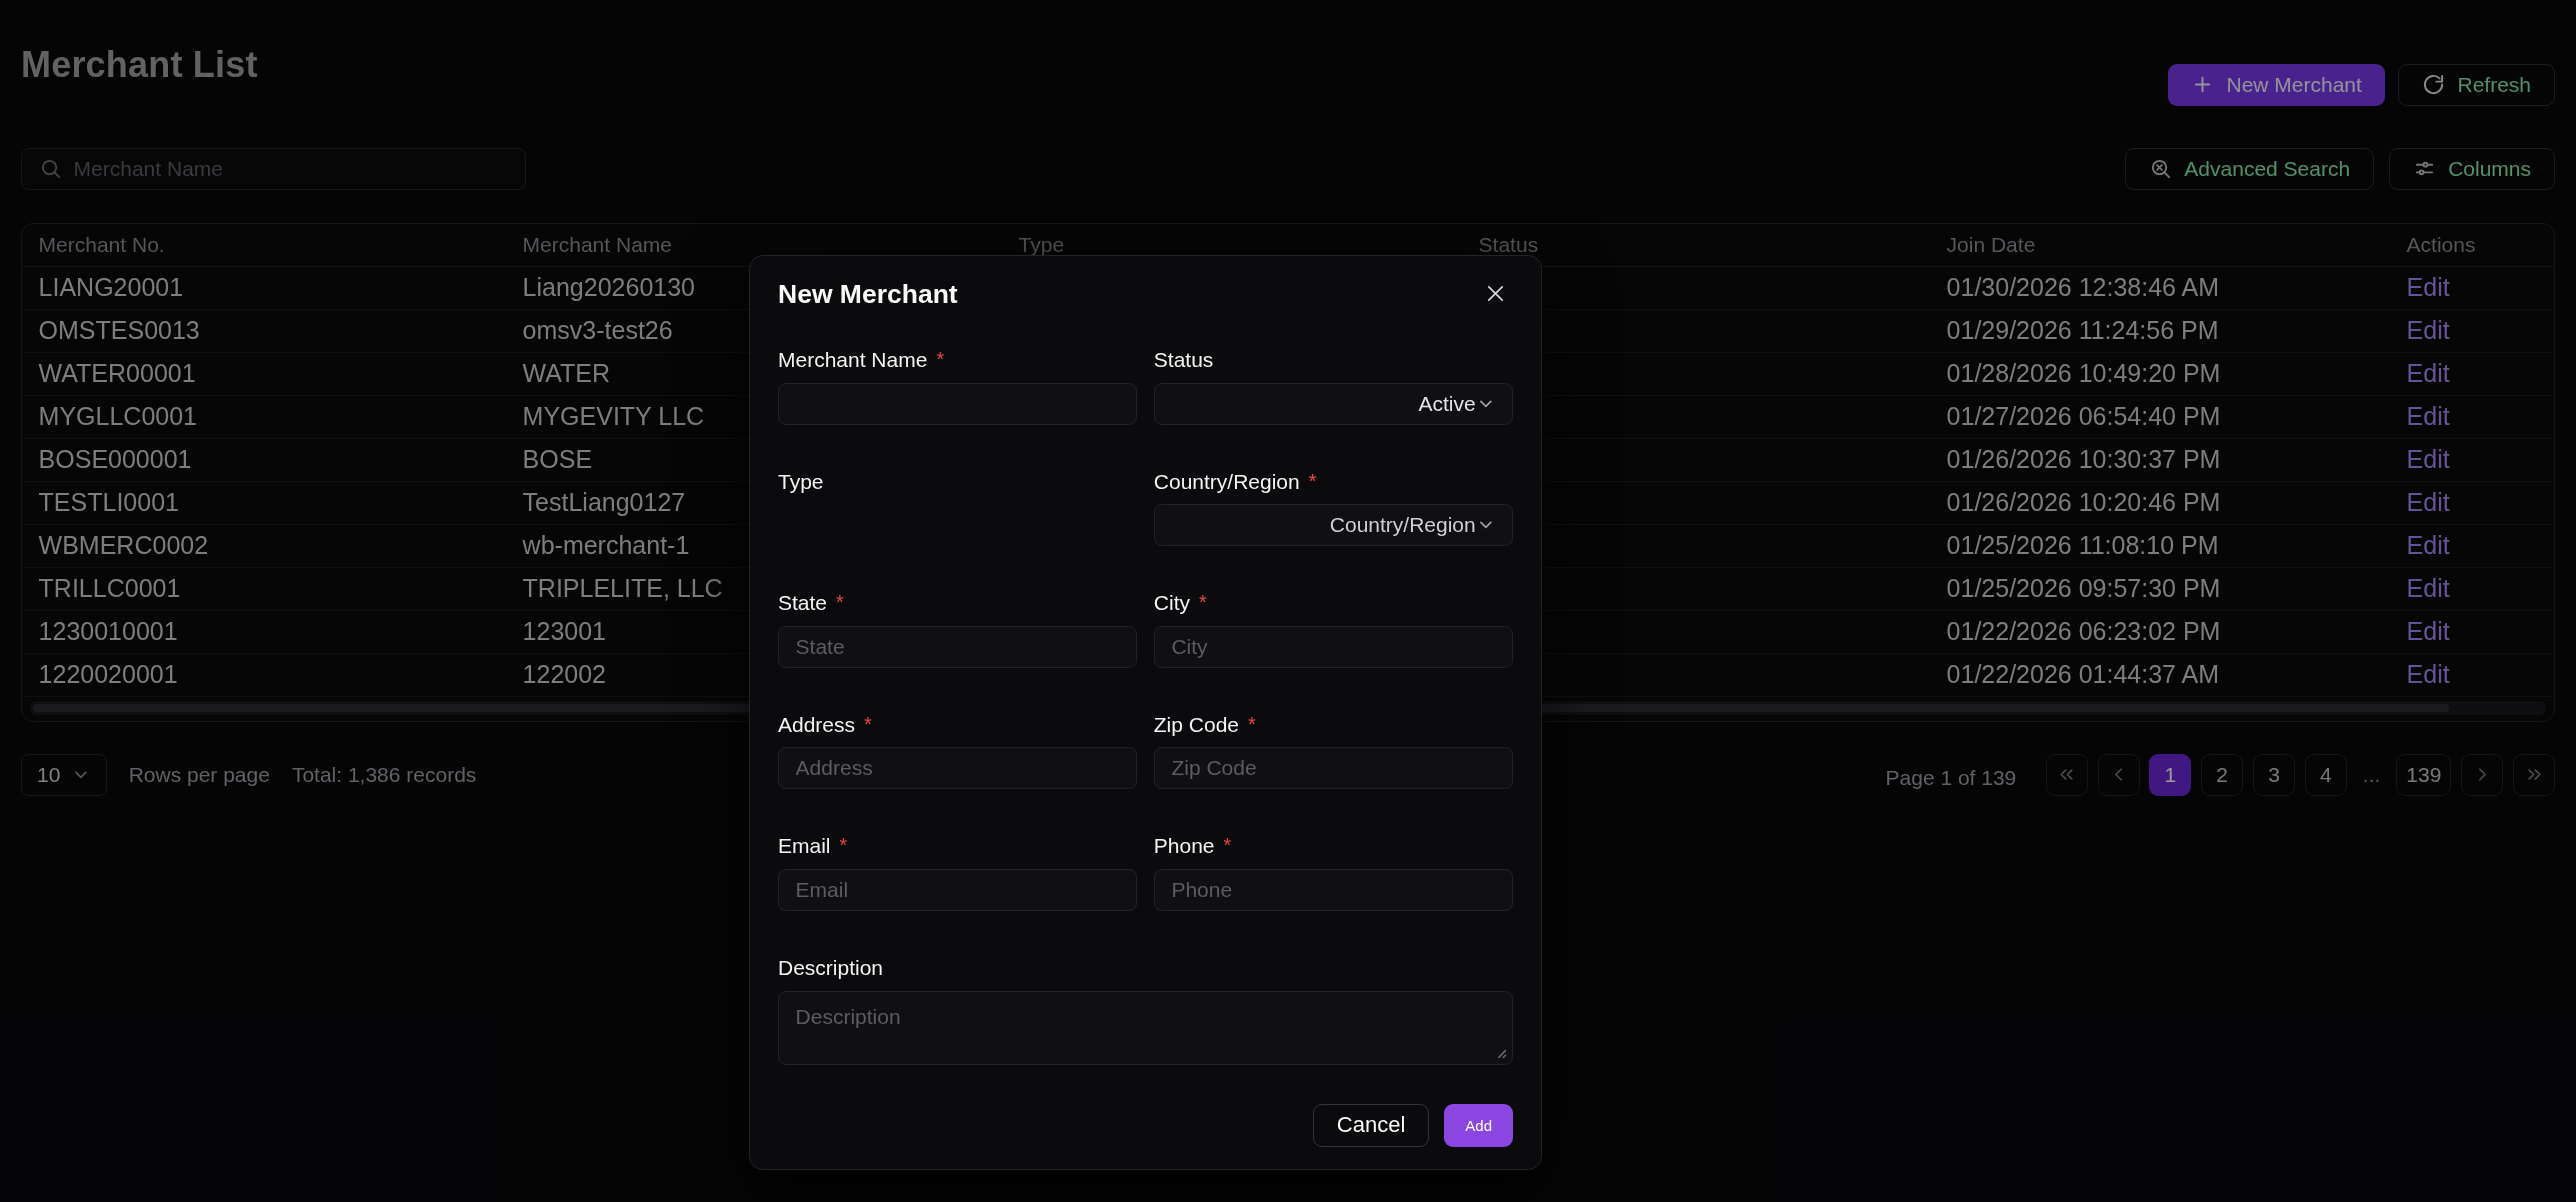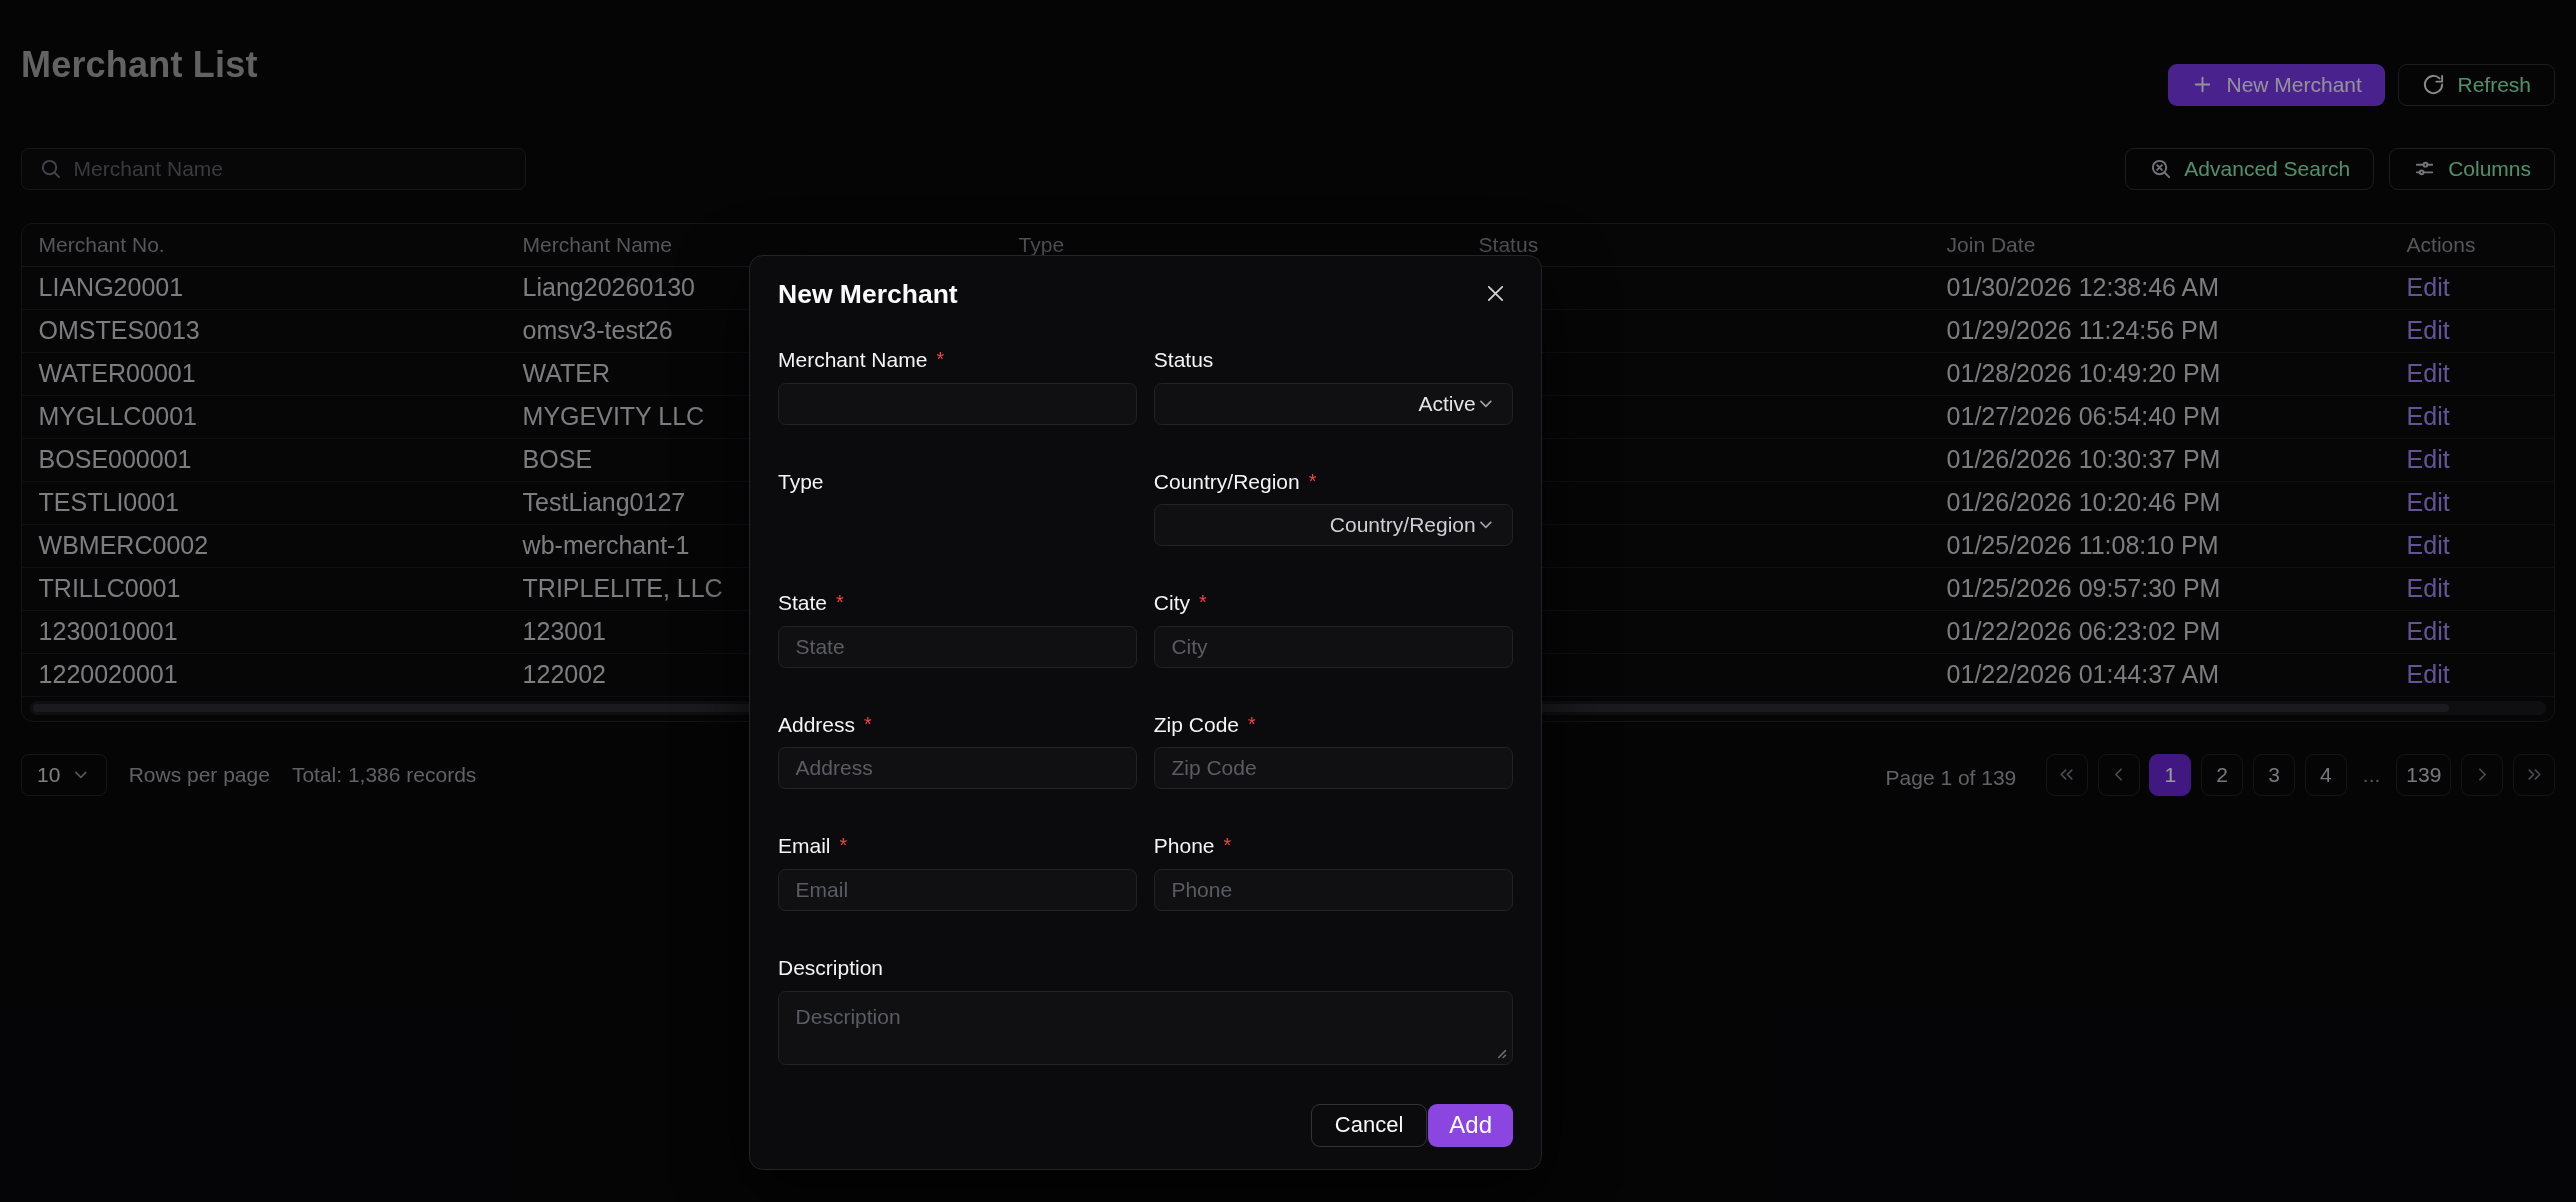--- a/index.html
+++ b/index.html
@@ -74,25 +74,25 @@
              padding:0 16.6px; font-size:21px; color:#e4e4e7; font-family:inherit; outline:none; }
   .f-input::placeholder, .f-textarea::placeholder { color:#5b5b64; }
   .f-select { width:100%; height:42px; background:#101013; border:0.8px solid #232327; border-radius:7.6px;
               padding:0 16.6px; font-size:21px; color:#cfcfd6; display:flex; align-items:center;
               justify-content:flex-end; cursor:pointer; }
   .field-full { grid-column:1 / -1; margin-bottom:0; }
   .ta-wrap { position:relative; }
   .f-textarea { width:100%; height:74px; background:#101013; border:0.8px solid #232327; border-radius:7.6px;
                 padding:13.6px 16.6px; font-size:21px; color:#e4e4e7; font-family:inherit; outline:none; resize:none; }
   .resize-handle { position:absolute; right:6px; bottom:9px; }
-  .modal-foot { display:flex; justify-content:flex-end; gap:1px; margin-top:36px; }
+  .modal-foot { display:flex; justify-content:flex-end; gap:15px; margin-top:36px; }
   .btn-cancel { background:transparent; border:0.8px solid #343438; color:#fafafa; height:43px; padding:0 23px;
                 border-radius:9px; font-size:22px; font-weight:500; display:inline-flex; align-items:center; cursor:pointer; }
   .btn-add { background:#8b45e0; border:none; color:#fff; height:43px; padding:0 21px;
-             border-radius:9px; font-size:24px; font-weight:500; display:inline-flex; align-items:center; cursor:pointer; }
+             border-radius:9px; font-size:15px; font-weight:500; display:inline-flex; align-items:center; cursor:pointer; }
 </style>
 </head>
 <body>
 
 <div class="page">
 
   <div class="page-header">
     <div>
       <div class="page-title">Merchant List</div>
     </div>

